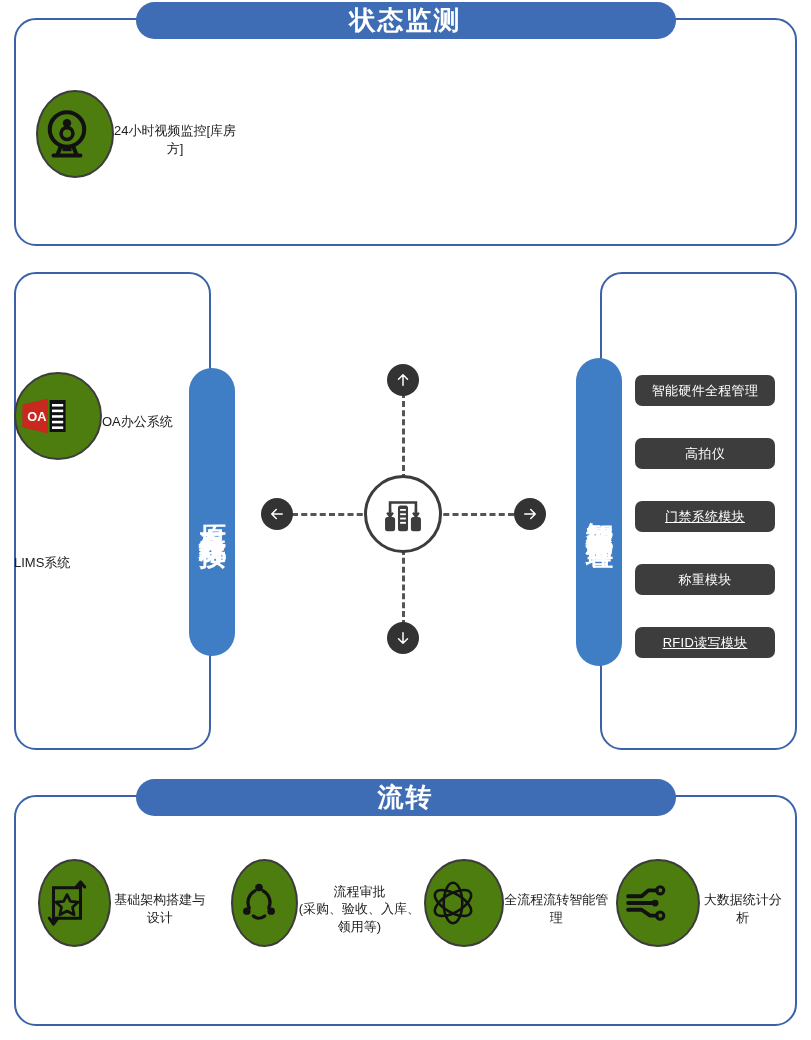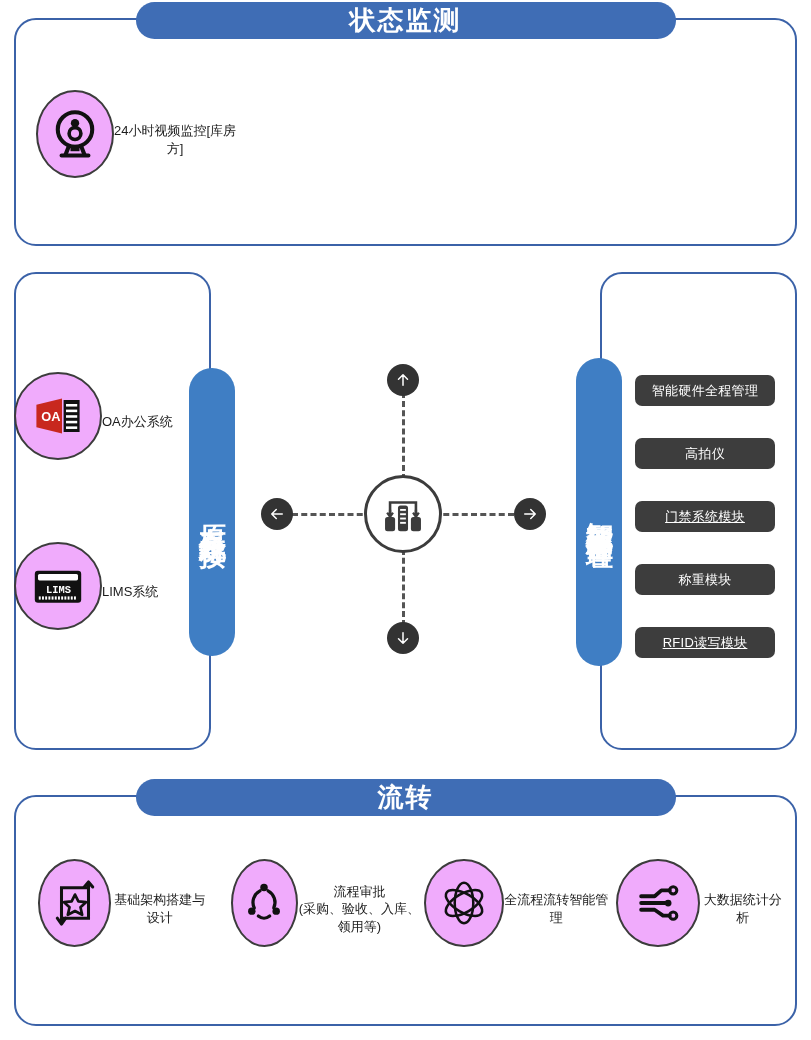--- a/index.html
+++ b/index.html
@@ -37,23 +37,23 @@
   
   .icon-item{
     position:absolute;
     display:flex;flex-direction:row;align-items:center;
     width:200px;
     text-align:center;
   }
   .circle{
     width:88px;height:88px;border-radius:50%;
     border:2.5px solid #3c3c3c;
-    display:flex;align-items:center;justify-content:center;
-    box-sizing:border-box;
-    background:#f0abfc;
+    display:flex;align-items:center;justify-content:flex-start;
+    box-sizing:border-box;
+    background:#4d7c0f;
   }
   .icon-label{
     margin-top:12px;
     font-size:13px;
     color:#1c1c1c;
     line-height:1.35;
     white-space:pre-line;
     font-weight:500;
   }
   
@@ -151,41 +151,20 @@
         <rect x="45" y="20" width="14" height="3.2" fill="#fff"></rect>
         <rect x="45" y="27" width="14" height="3.2" fill="#fff"></rect>
         <rect x="45" y="34" width="14" height="3.2" fill="#fff"></rect>
         <rect x="45" y="41" width="14" height="3.2" fill="#fff"></rect>
       </svg>
     </div>
     <div class="icon-label">OA办公系统</div>
   </div>
 
   <div class="icon-item" style="left:-2px;top:268px;width:200px;">
-    <div class="circle">
-      <svg width="56" height="44" viewBox="0 0 70 54">
-        <rect x="6" y="8" width="58" height="40" rx="4" fill="#111"></rect>
-        <rect x="10" y="12" width="50" height="8" rx="2" fill="#fff"></rect>
-        <text x="20" y="36" font-family="Liberation Mono, monospace" font-size="13" font-weight="bold" fill="#ffffff">LIMS</text>
-        <g fill="#ffffff">
-          <rect x="11" y="40" width="2.4" height="4"></rect>
-            <rect x="15" y="40" width="2.4" height="4"></rect>
-          <rect x="19" y="40" width="2.4" height="4"></rect>
-            <rect x="23" y="40" width="2.4" height="4"></rect>
-          <rect x="27" y="40" width="2.4" height="4"></rect>
-            <rect x="31" y="40" width="2.4" height="4"></rect>
-          <rect x="35" y="40" width="2.4" height="4"></rect>
-            <rect x="39" y="40" width="2.4" height="4"></rect>
-          <rect x="43" y="40" width="2.4" height="4"></rect>
-            <rect x="47" y="40" width="2.4" height="4"></rect>
-          <rect x="51" y="40" width="2.4" height="4"></rect>
-            <rect x="55" y="40" width="2.4" height="4"></rect>
-        </g>
-      </svg>
-    </div>
     <div class="icon-label">LIMS系统</div>
   </div>
 </div>
 
 <div class="vbanner" style="left:189px;top:368px;height:288px;">
   <span>原有系统对接</span>
 </div>
 
 <div class="panel" style="left:600px;top:272px;width:197px;height:478px;">
 

